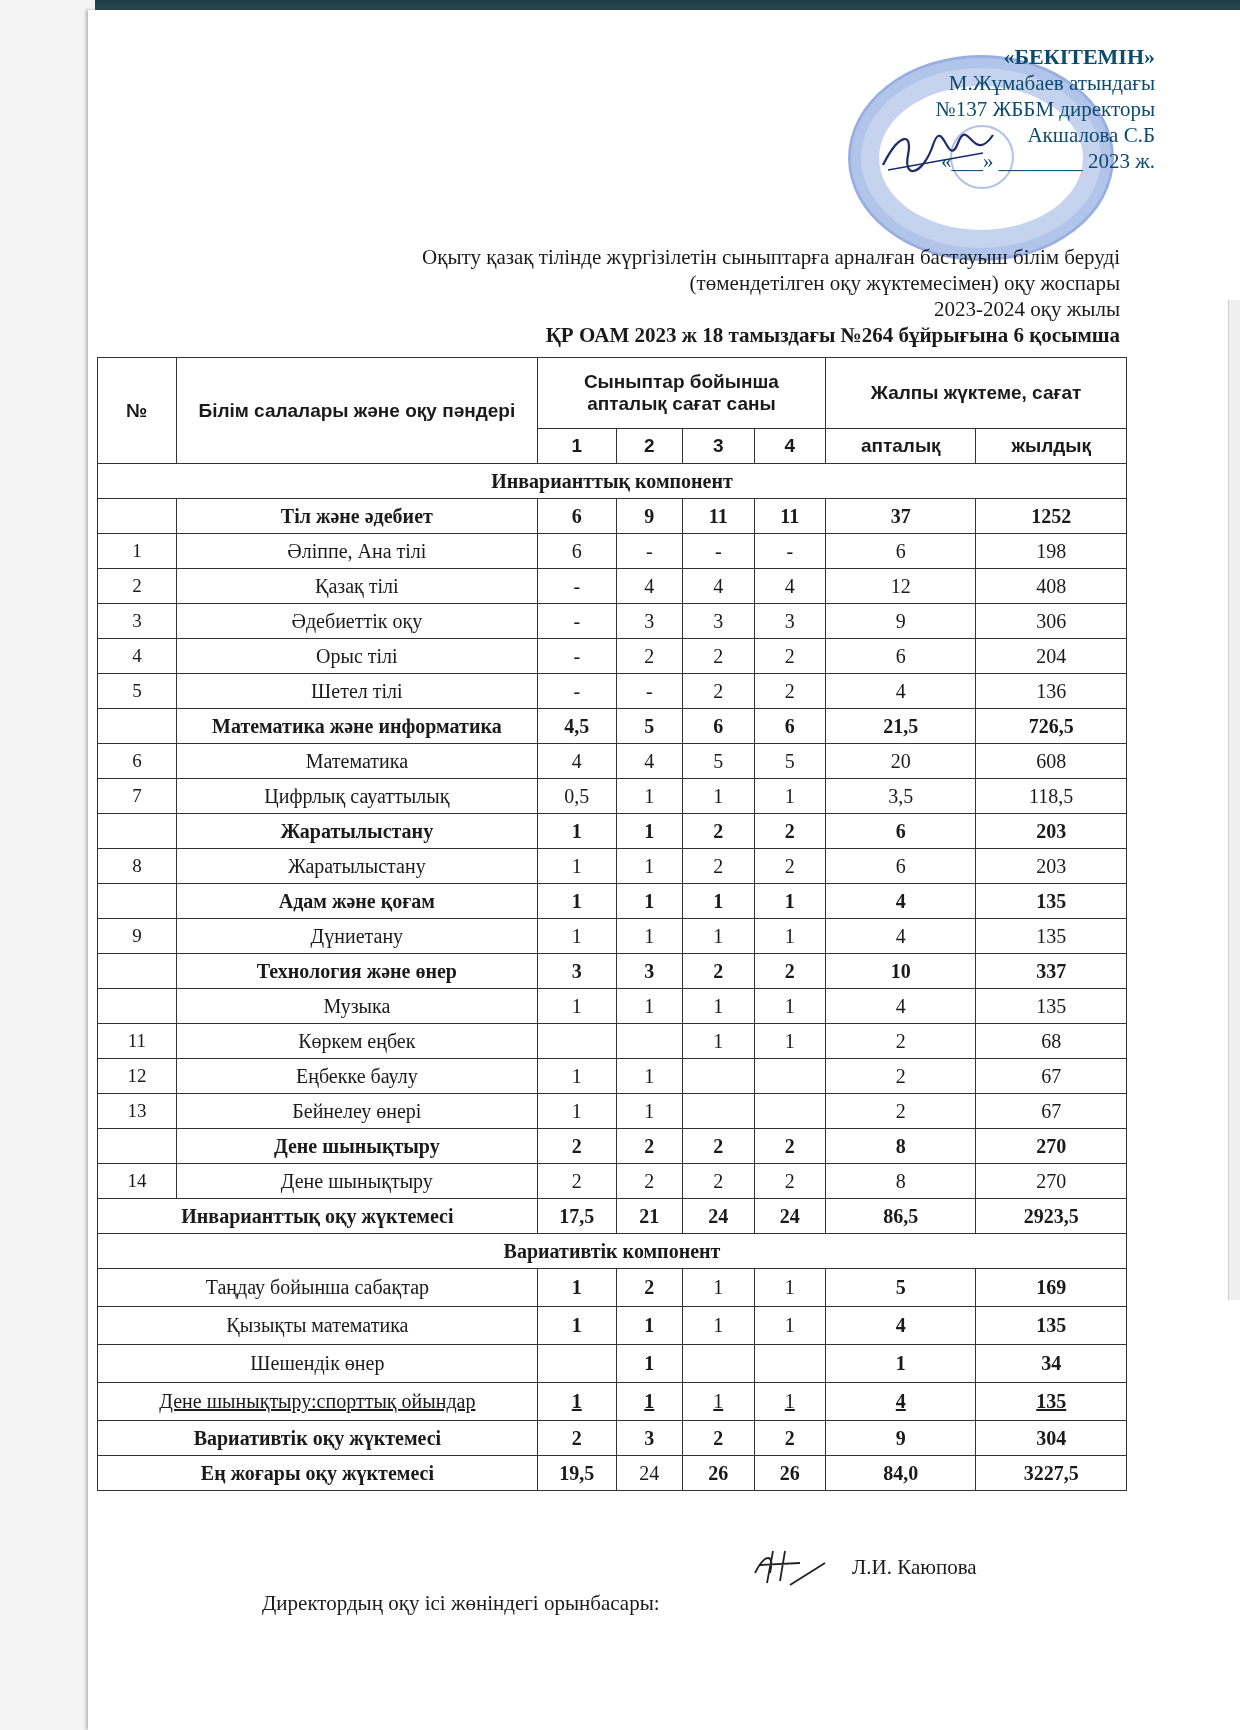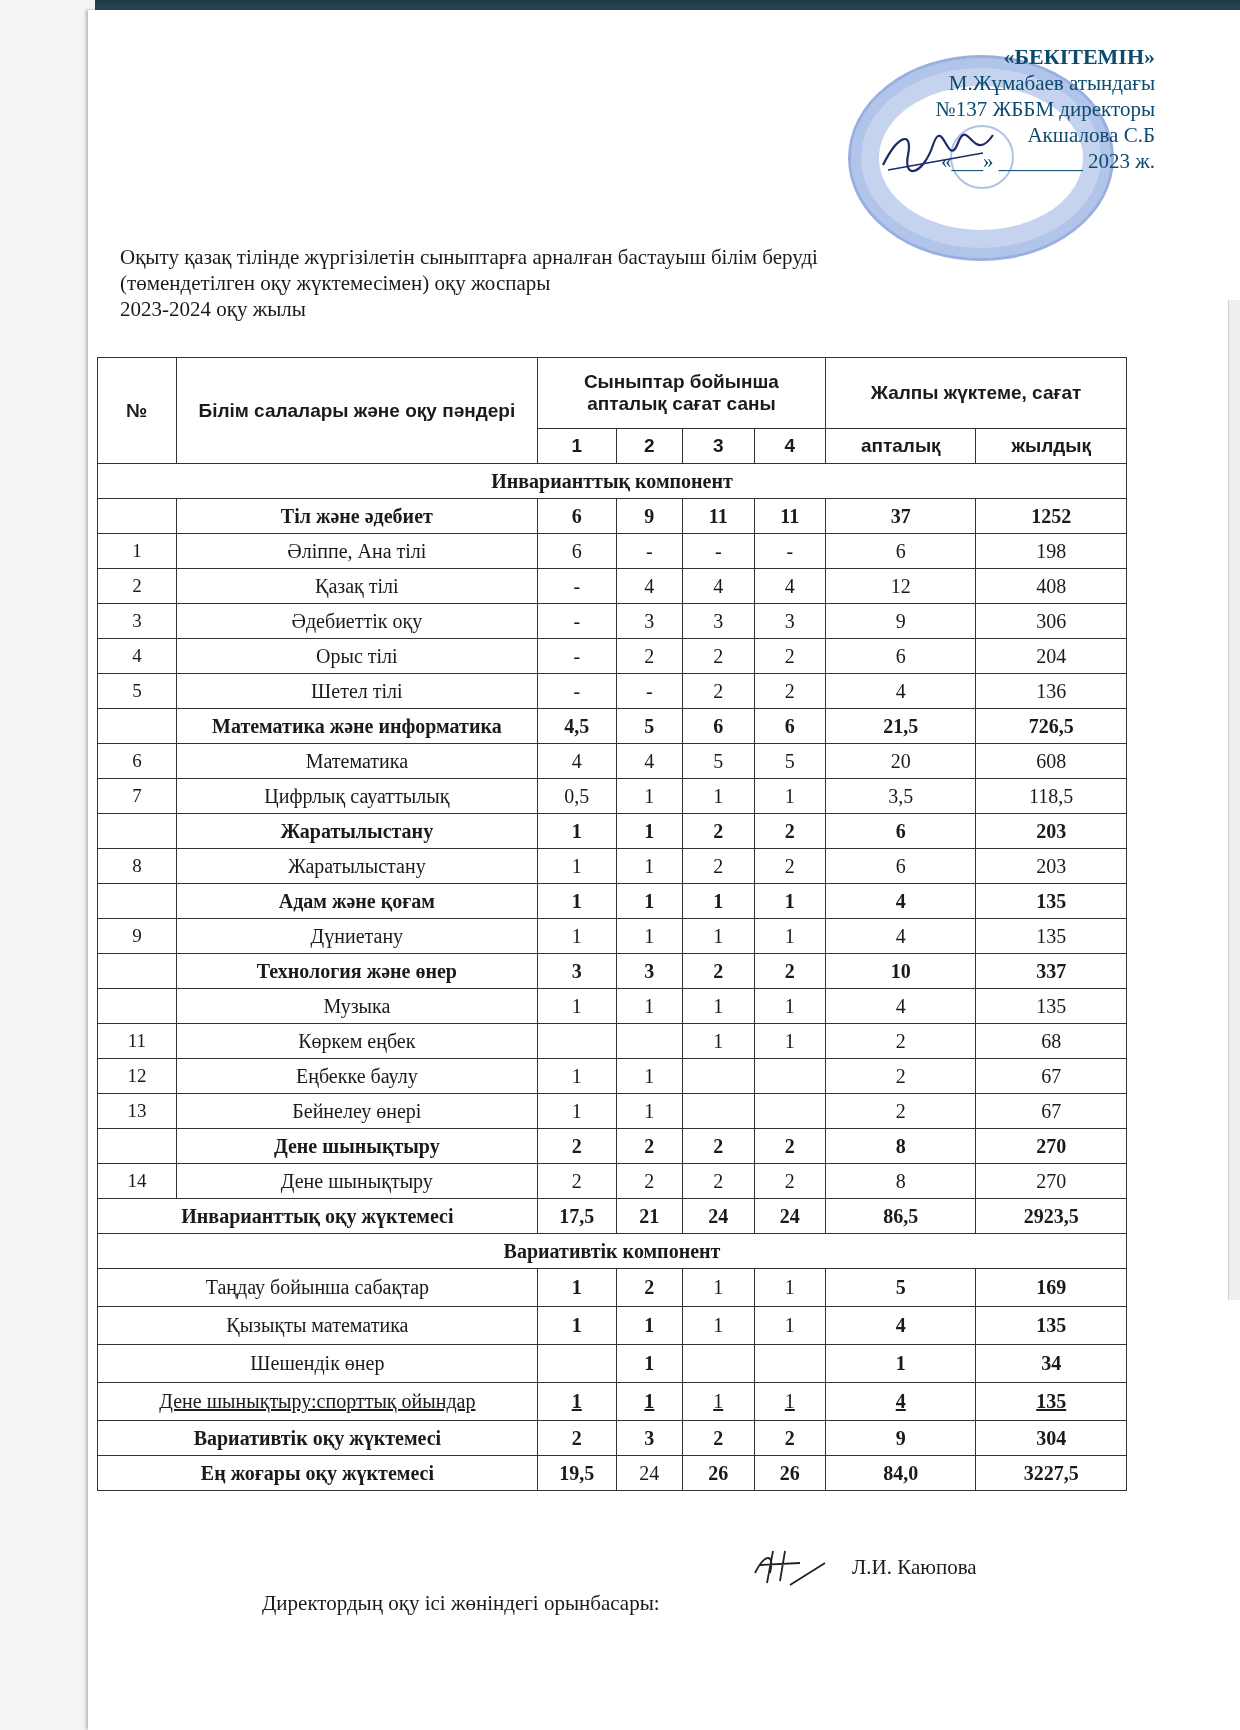--- a/index.html
+++ b/index.html
@@ -35,21 +35,21 @@
     pointer-events:none;
   }
   .stamp-inner {
     position:absolute; left:950px; top:125px; width:60px; height:60px;
     border-radius:50%; border:2px solid rgba(80,120,200,0.45);
   }
   .sig-director {
     position:absolute; left:878px; top:125px; width:120px; height:55px;
   }
   .title-block {
-    position:absolute; left:120px; top:244px; width:1000px; text-align:left;
+    position:absolute; left:120px; top:244px; width:1000px; text-align:right;
     font-size:21px; line-height:26px;
   }
   .title-block .order { font-weight:bold; }
   table.plan {
     position:absolute; left:97px; top:357px; width:1030px;
     border-collapse:collapse; font-size:20px;
   }
   table.plan td, table.plan th {
     border:1.5px solid #333; padding:0 6px; height:34px;
     text-align:center; vertical-align:middle;
@@ -88,20 +88,21 @@
 
 <svg class="sig-director" viewBox="0 0 120 55">
   <path d="M5 40 C20 10, 35 5, 30 30 S45 50, 55 20 S70 45, 80 18 S95 40, 115 10" stroke="#1f2a6b" stroke-width="2.2" fill="none"></path>
   <path d="M10 45 L105 28" stroke="#1f2a6b" stroke-width="1.6" fill="none"></path>
 </svg>
 
 <div class="title-block">
   <div>Оқыту қазақ тілінде жүргізілетін сыныптарға арналған бастауыш білім беруді</div>
   <div>(төмендетілген оқу жүктемесімен)  оқу жоспары</div>
   <div>2023-2024 оқу жылы</div>
+  <div class="order">ҚР ОАМ  2023 ж 18 тамыздағы №264 бұйрығына 6 қосымша</div>
 </div>
 
 <table class="plan">
   <thead>
     <tr>
       <th rowspan="2" style="width:62px;height:80px">№</th>
       <th rowspan="2" style="width:310px">Білім салалары және оқу пәндері</th>
       <th colspan="4" style="height:70px">Сыныптар бойынша апталық сағат саны</th>
       <th colspan="2">Жалпы жүктеме, сағат</th>
     </tr>

